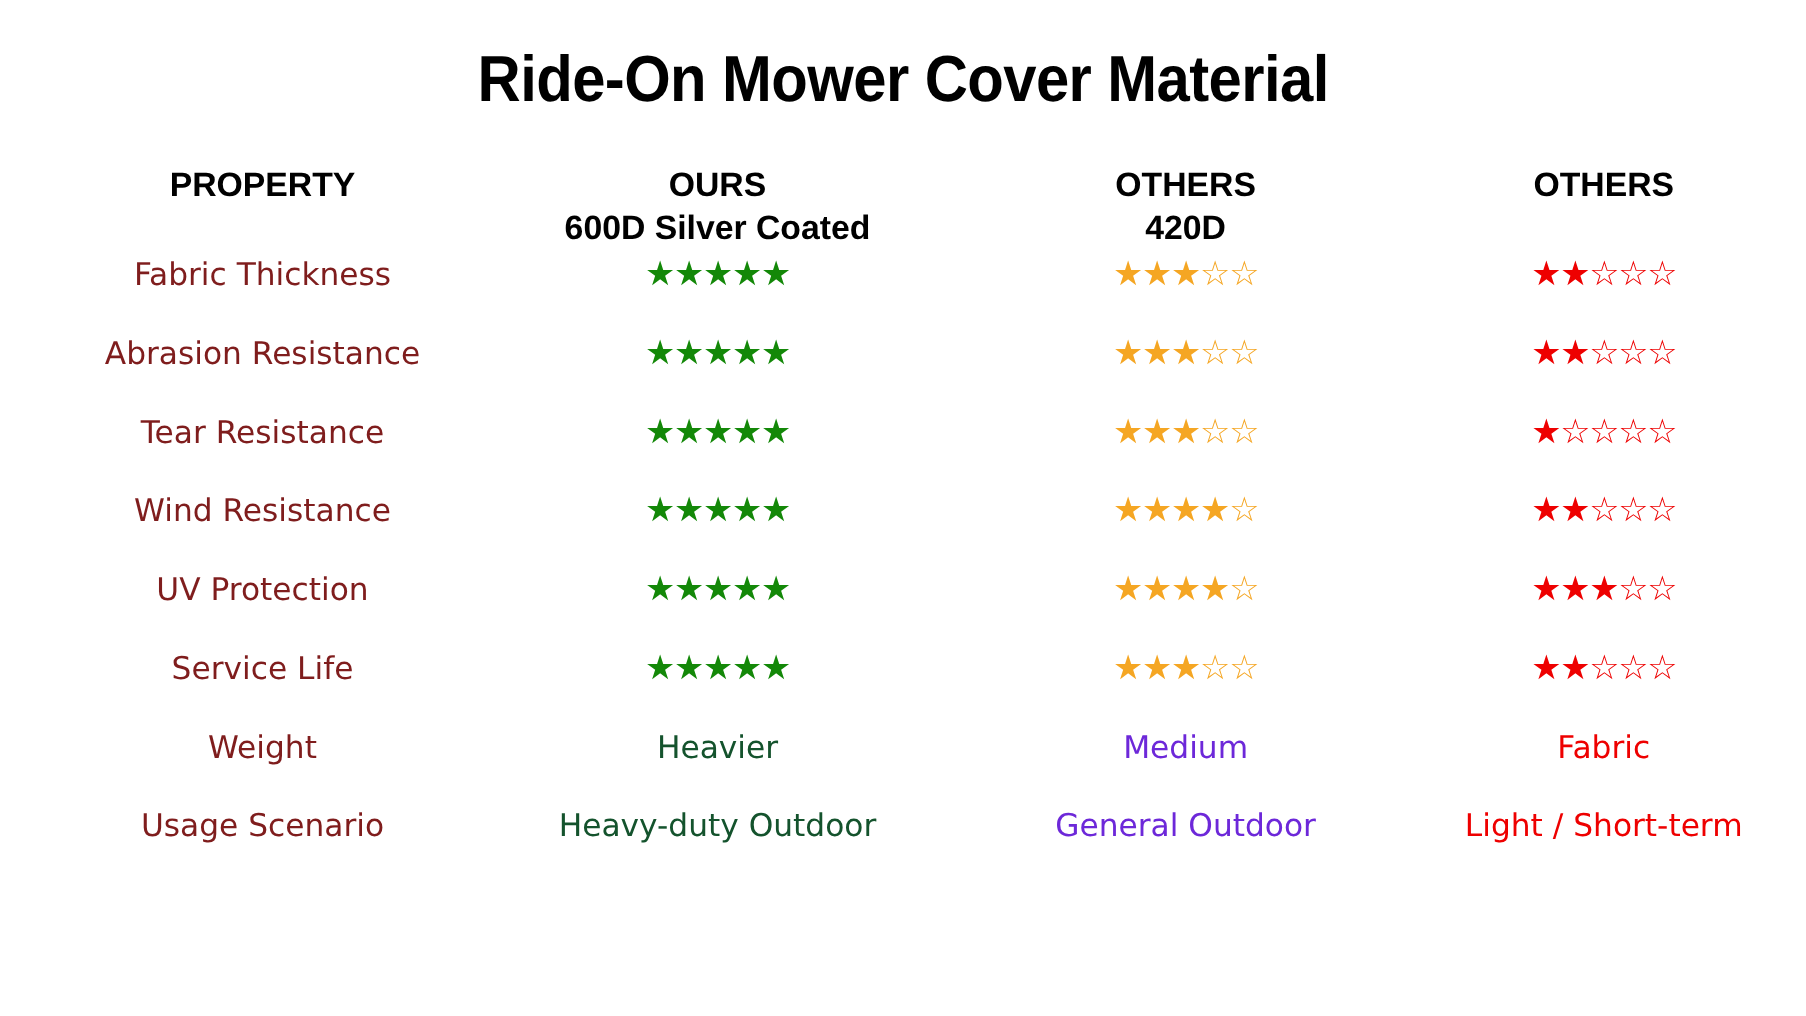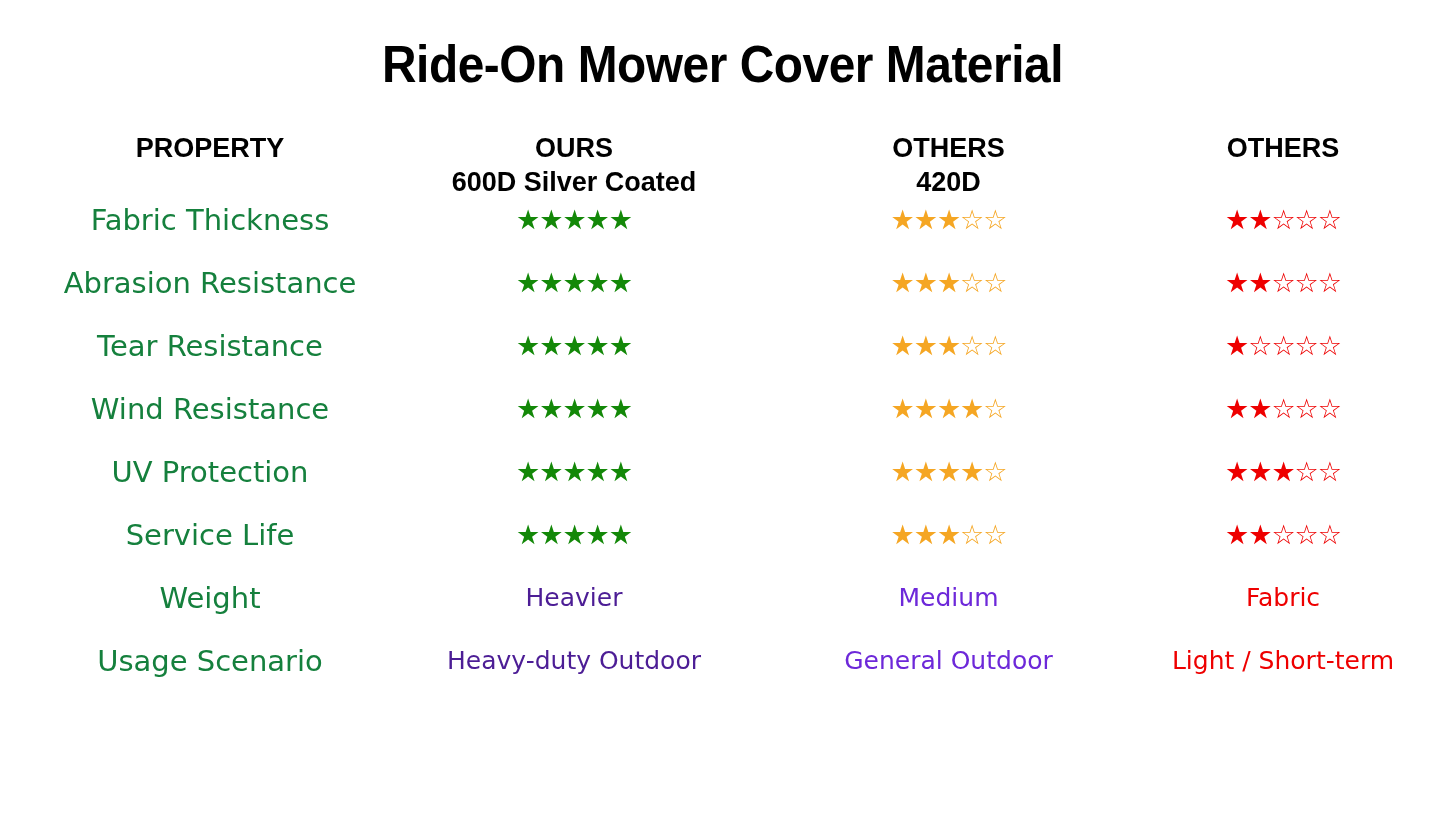--- a/index.html
+++ b/index.html
@@ -75,34 +75,34 @@
     font-size: 27px;
     line-height: 34px;
     color: #000000;
     white-space: nowrap;
   }
   .hdr .line2 { display: block; }
 
   
   .prop-label {
     font-family: "DejaVu Sans", sans-serif;
-    font-size: 29px;
-    line-height: 34px;
-    color: #15803d;
+    font-size: 25px;
+    line-height: 34px;
+    color: #7f1d1d;
     white-space: nowrap;
   }
 
   
   .val-text {
     font-family: "DejaVu Sans", sans-serif;
     font-size: 25px;
     line-height: 34px;
     white-space: nowrap;
   }
-  .c-green  { color: #4c1d95; }
+  .c-green  { color: #14532d; }
   .c-orange { color: #6d28d9; }
   .c-red    { color: #ee0000; }
 
   
   .stars {
     font-family: "DejaVu Sans", sans-serif;
     font-size: 27px;
     line-height: 34px;
     letter-spacing: -1px;
     white-space: nowrap;

